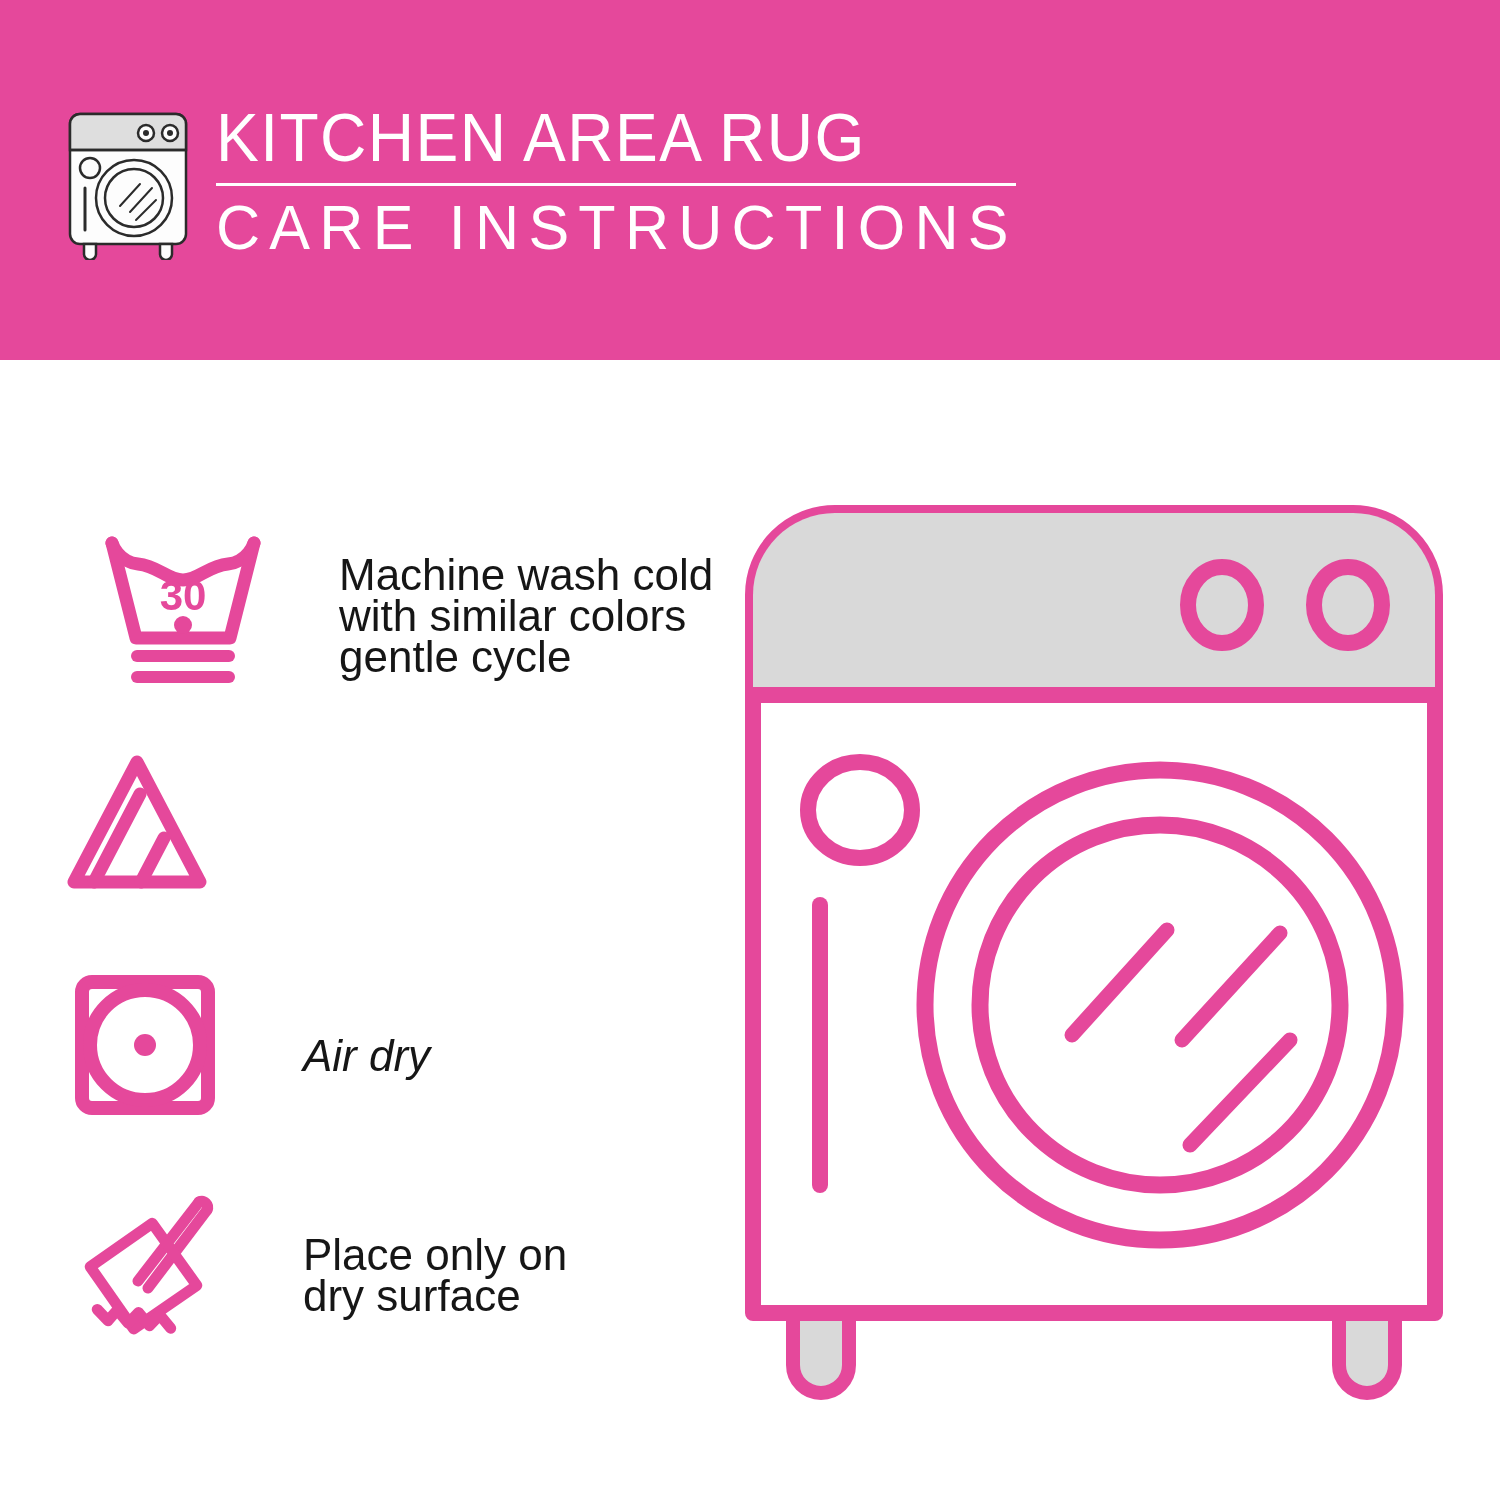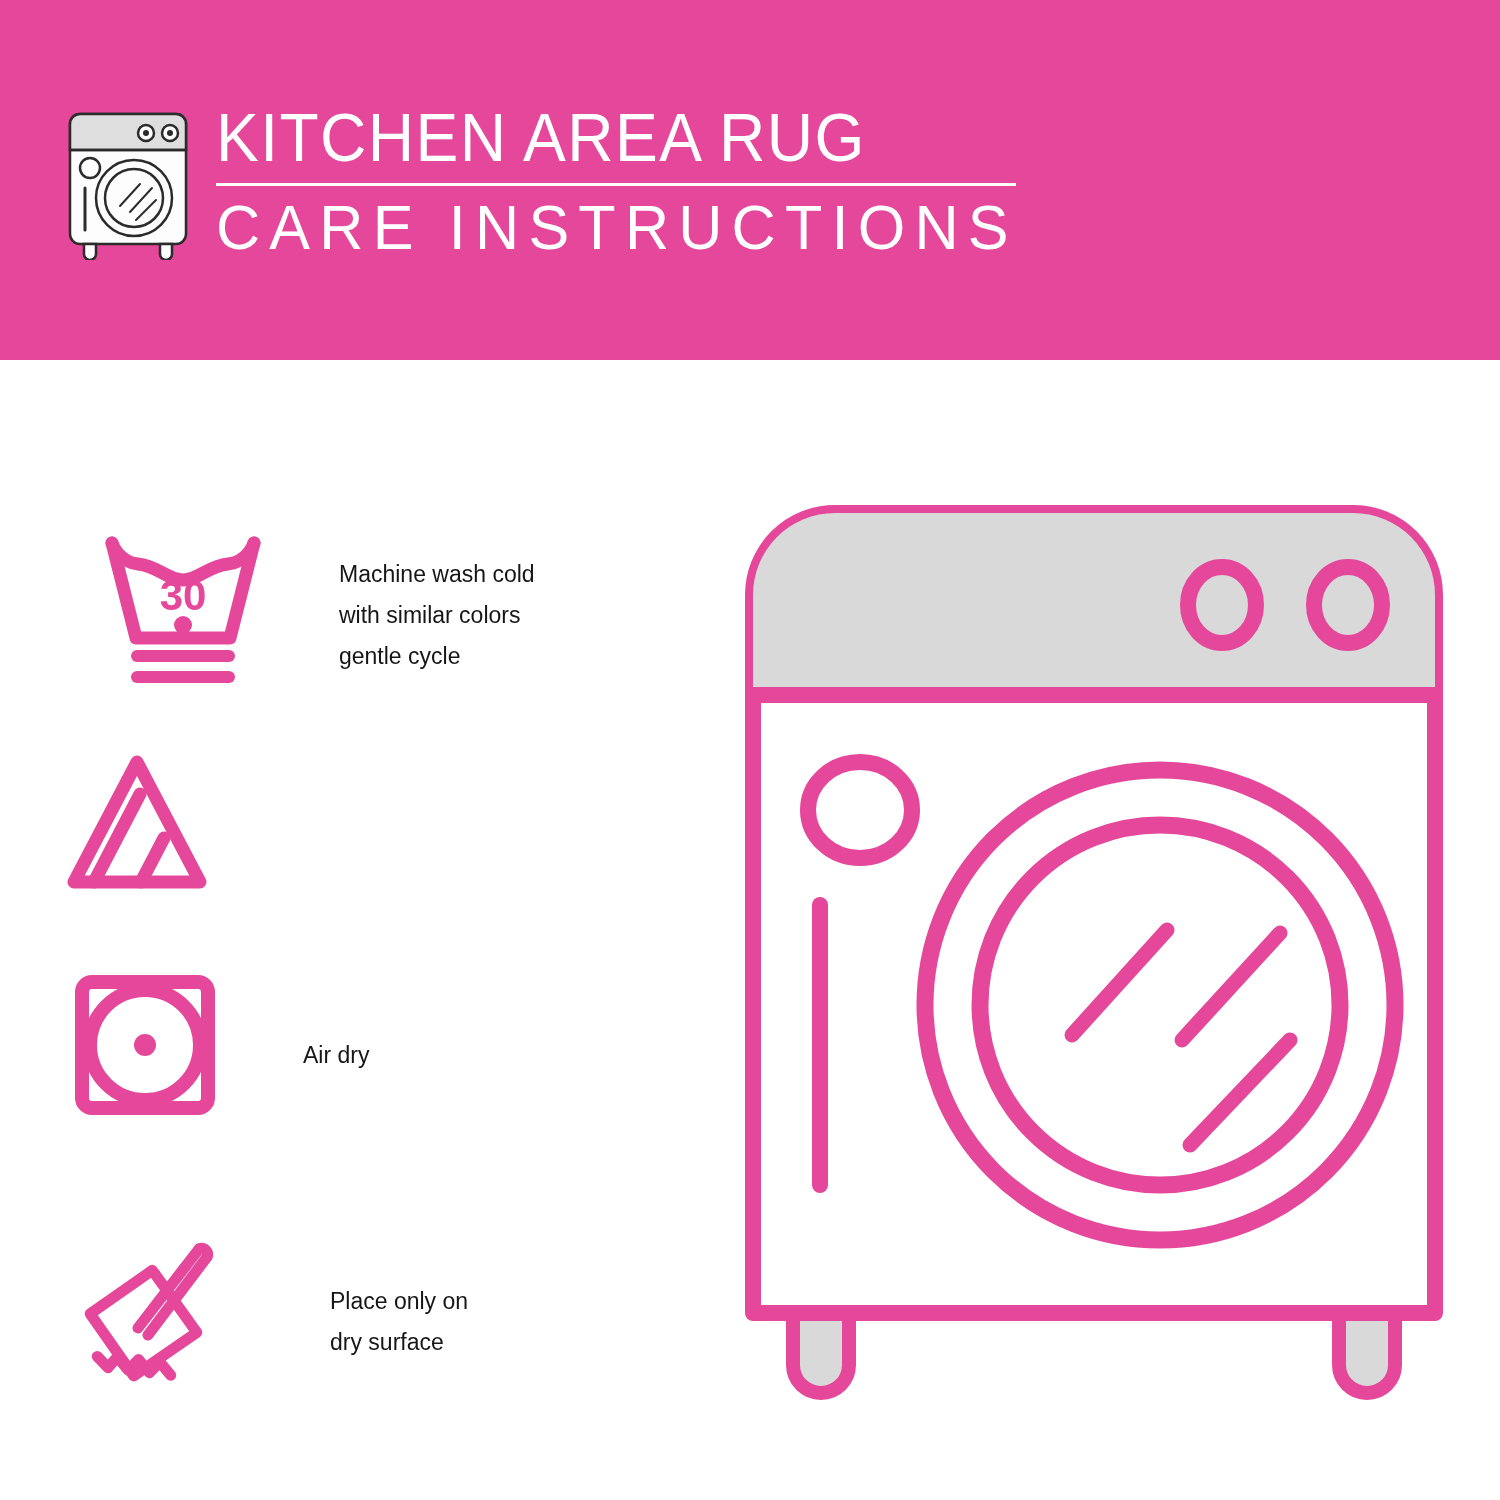--- a/index.html
+++ b/index.html
@@ -92,21 +92,21 @@
     width: 175px;
     min-width: 175px;
     height: 175px;
     margin-left: 60px;
     display: flex;
     align-items: center;
     justify-content: flex-start;
   }
   .care-label {
     font-family: "Liberation Sans", sans-serif;
-    font-size: 23px;
+    font-size: 44px;
     font-weight: 400;
     color: #161616;
     line-height: 41px;
     margin-left: 68px;
     white-space: pre-line;
   }
 
   
   #machine-illustration {
     position: absolute;
@@ -187,32 +187,32 @@
         <svg viewBox="0 0 175 175" width="175" height="175" xmlns="http://www.w3.org/2000/svg">
           <g fill="none" stroke="#e5489b" stroke-width="13" stroke-linecap="round" stroke-linejoin="round">
             <path d="M77 14 L 14 134 L 140 134 Z"></path>
             <line x1="80" y1="46" x2="34" y2="134"></line>
             <line x1="104" y1="90" x2="81" y2="134"></line>
           </g>
         </svg>
       </div>
     </div>
 
-    <div class="care-row" style="top: 600px; height: 190px;">
+    <div class="care-row" style="top: 600px; height: 190px; font-style: italic;">
       <div class="care-icon">
         <svg viewBox="0 0 175 175" width="175" height="175" xmlns="http://www.w3.org/2000/svg">
           <rect x="22" y="14" width="126" height="126" rx="10" ry="10" fill="none" stroke="#e5489b" stroke-width="14"></rect>
           <circle cx="85" cy="77" r="55" fill="none" stroke="#e5489b" stroke-width="14"></circle>
           <circle cx="85" cy="77" r="11" fill="#e5489b"></circle>
         </svg>
       </div>
       <div class="care-label">Air dry</div>
     </div>
 
-    <div class="care-row" style="top: 867px; height: 190px; gap: 27px;">
+    <div class="care-row" style="top: 820px; height: 190px;">
       <div class="care-icon">
         <svg viewBox="0 0 175 175" width="175" height="175" xmlns="http://www.w3.org/2000/svg">
           <g fill="none" stroke="#e5489b" stroke-width="11" stroke-linecap="round" stroke-linejoin="round">
 
             <path d="M139 14 L 78 93"></path>
             <path d="M147 22 L 88 100"></path>
             <path d="M139 14 a 6 6 0 0 1 8 8"></path>
 
             <path d="M31 75 L 96 36 L 136 101 L 70 140 Z" transform="rotate(-4 85 88)"></path>
 

